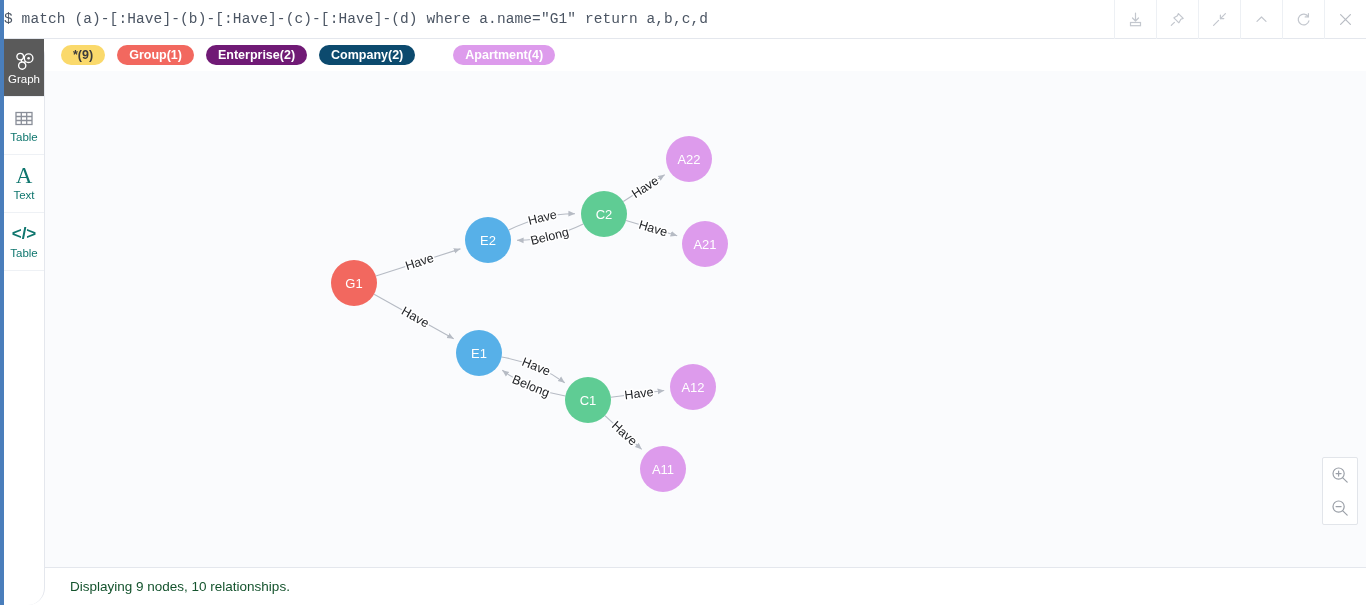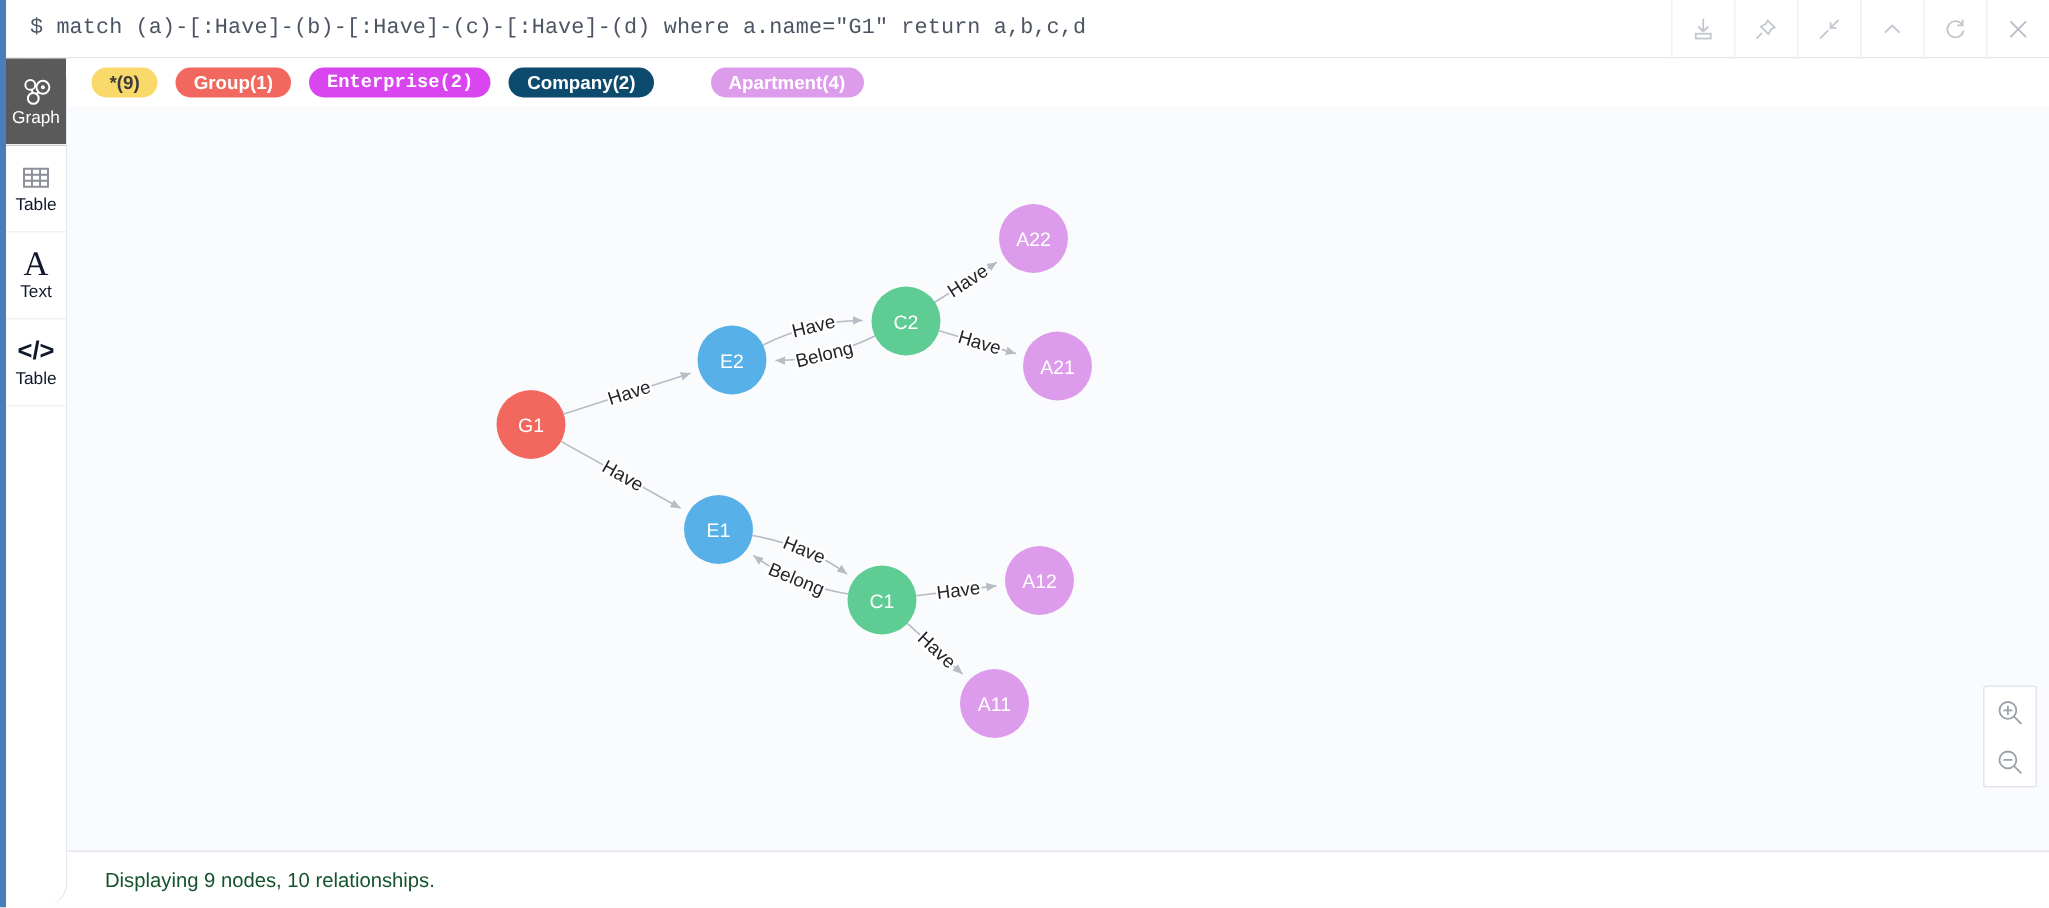--- a/index.html
+++ b/index.html
@@ -28,21 +28,20 @@
   .query-bar {
     position: absolute; left: 4px; top: 0;
     width: 1362px; height: 39px;
     background: #ffffff;
     border-bottom: 1px solid #e4e7ed;
     box-sizing: border-box;
     display: flex; align-items: center;
   }
   .query-text {
     flex: 1;
-    padding-left: 16px;
     font-family: "Liberation Mono", "DejaVu Sans Mono", monospace;
     font-size: 14.5px;
     color: #4b5563;
     white-space: nowrap;
     overflow: hidden;
     letter-spacing: 0.1px;
   }
   .query-tools { display: flex; height: 39px; }
   .tool-btn {
     width: 42px; height: 39px;
@@ -62,21 +61,21 @@
     box-sizing: border-box;
     z-index: 20;
     border-radius: 17px;
   }
   .side-item {
     width: 40px; height: 58px;
     display: flex; flex-direction: column;
     align-items: center; justify-content: center;
     border-bottom: 1px solid #eef1f5;
     box-sizing: border-box;
-    color: #0f172a;
+    color: #0f766e;
     cursor: pointer;
   }
   .side-item.active { background: #5a5a5a; color: #ffffff; }
   .side-icon { height: 22px; display: flex; align-items: center; justify-content: center; }
   .side-label { font-size: 11.5px; margin-top: 3px; line-height: 1; }
   .glyph-A { font-family: "Liberation Serif", serif; font-size: 23px; line-height: 22px; }
   .glyph-code { font-family: "Liberation Sans", sans-serif; font-size: 17px; font-weight: bold; line-height: 22px; }
 
   
   .legend {
@@ -249,21 +248,21 @@
     </div>
     <div class="side-item">
       <span class="side-icon glyph-code">&lt;/&gt;</span>
       <span class="side-label">Table</span>
     </div>
   </div>
 
   <div class="legend">
       <div class="chip dark-text" style="background: rgb(250, 217, 107);">*(9)</div>
       <div class="chip" style="background: rgb(242, 104, 95);">Group(1)</div>
-      <div class="chip" style="background: #d946ef; font-family: Liberation Mono, monospace;">Enterprise(2)</div>
+      <div class="chip" style="background: #701a75;">Enterprise(2)</div>
       <div class="chip" style="background: #0c4a6e;">Company(2)</div>
       <div class="chip" style="background: rgb(221, 155, 236); margin-left: 26px;">Apartment(4)</div>
     </div>
 
   <div class="canvas">
     <svg id="graph-svg" width="1321" height="497">
       <defs>
         <marker id="arrow" markerWidth="7" markerHeight="7" refX="6" refY="3" orient="auto" markerUnits="strokeWidth">
           <path d="M0,0.4 L6,3 L0,5.6 Z" fill="#b6bbc4"></path>
         </marker>

